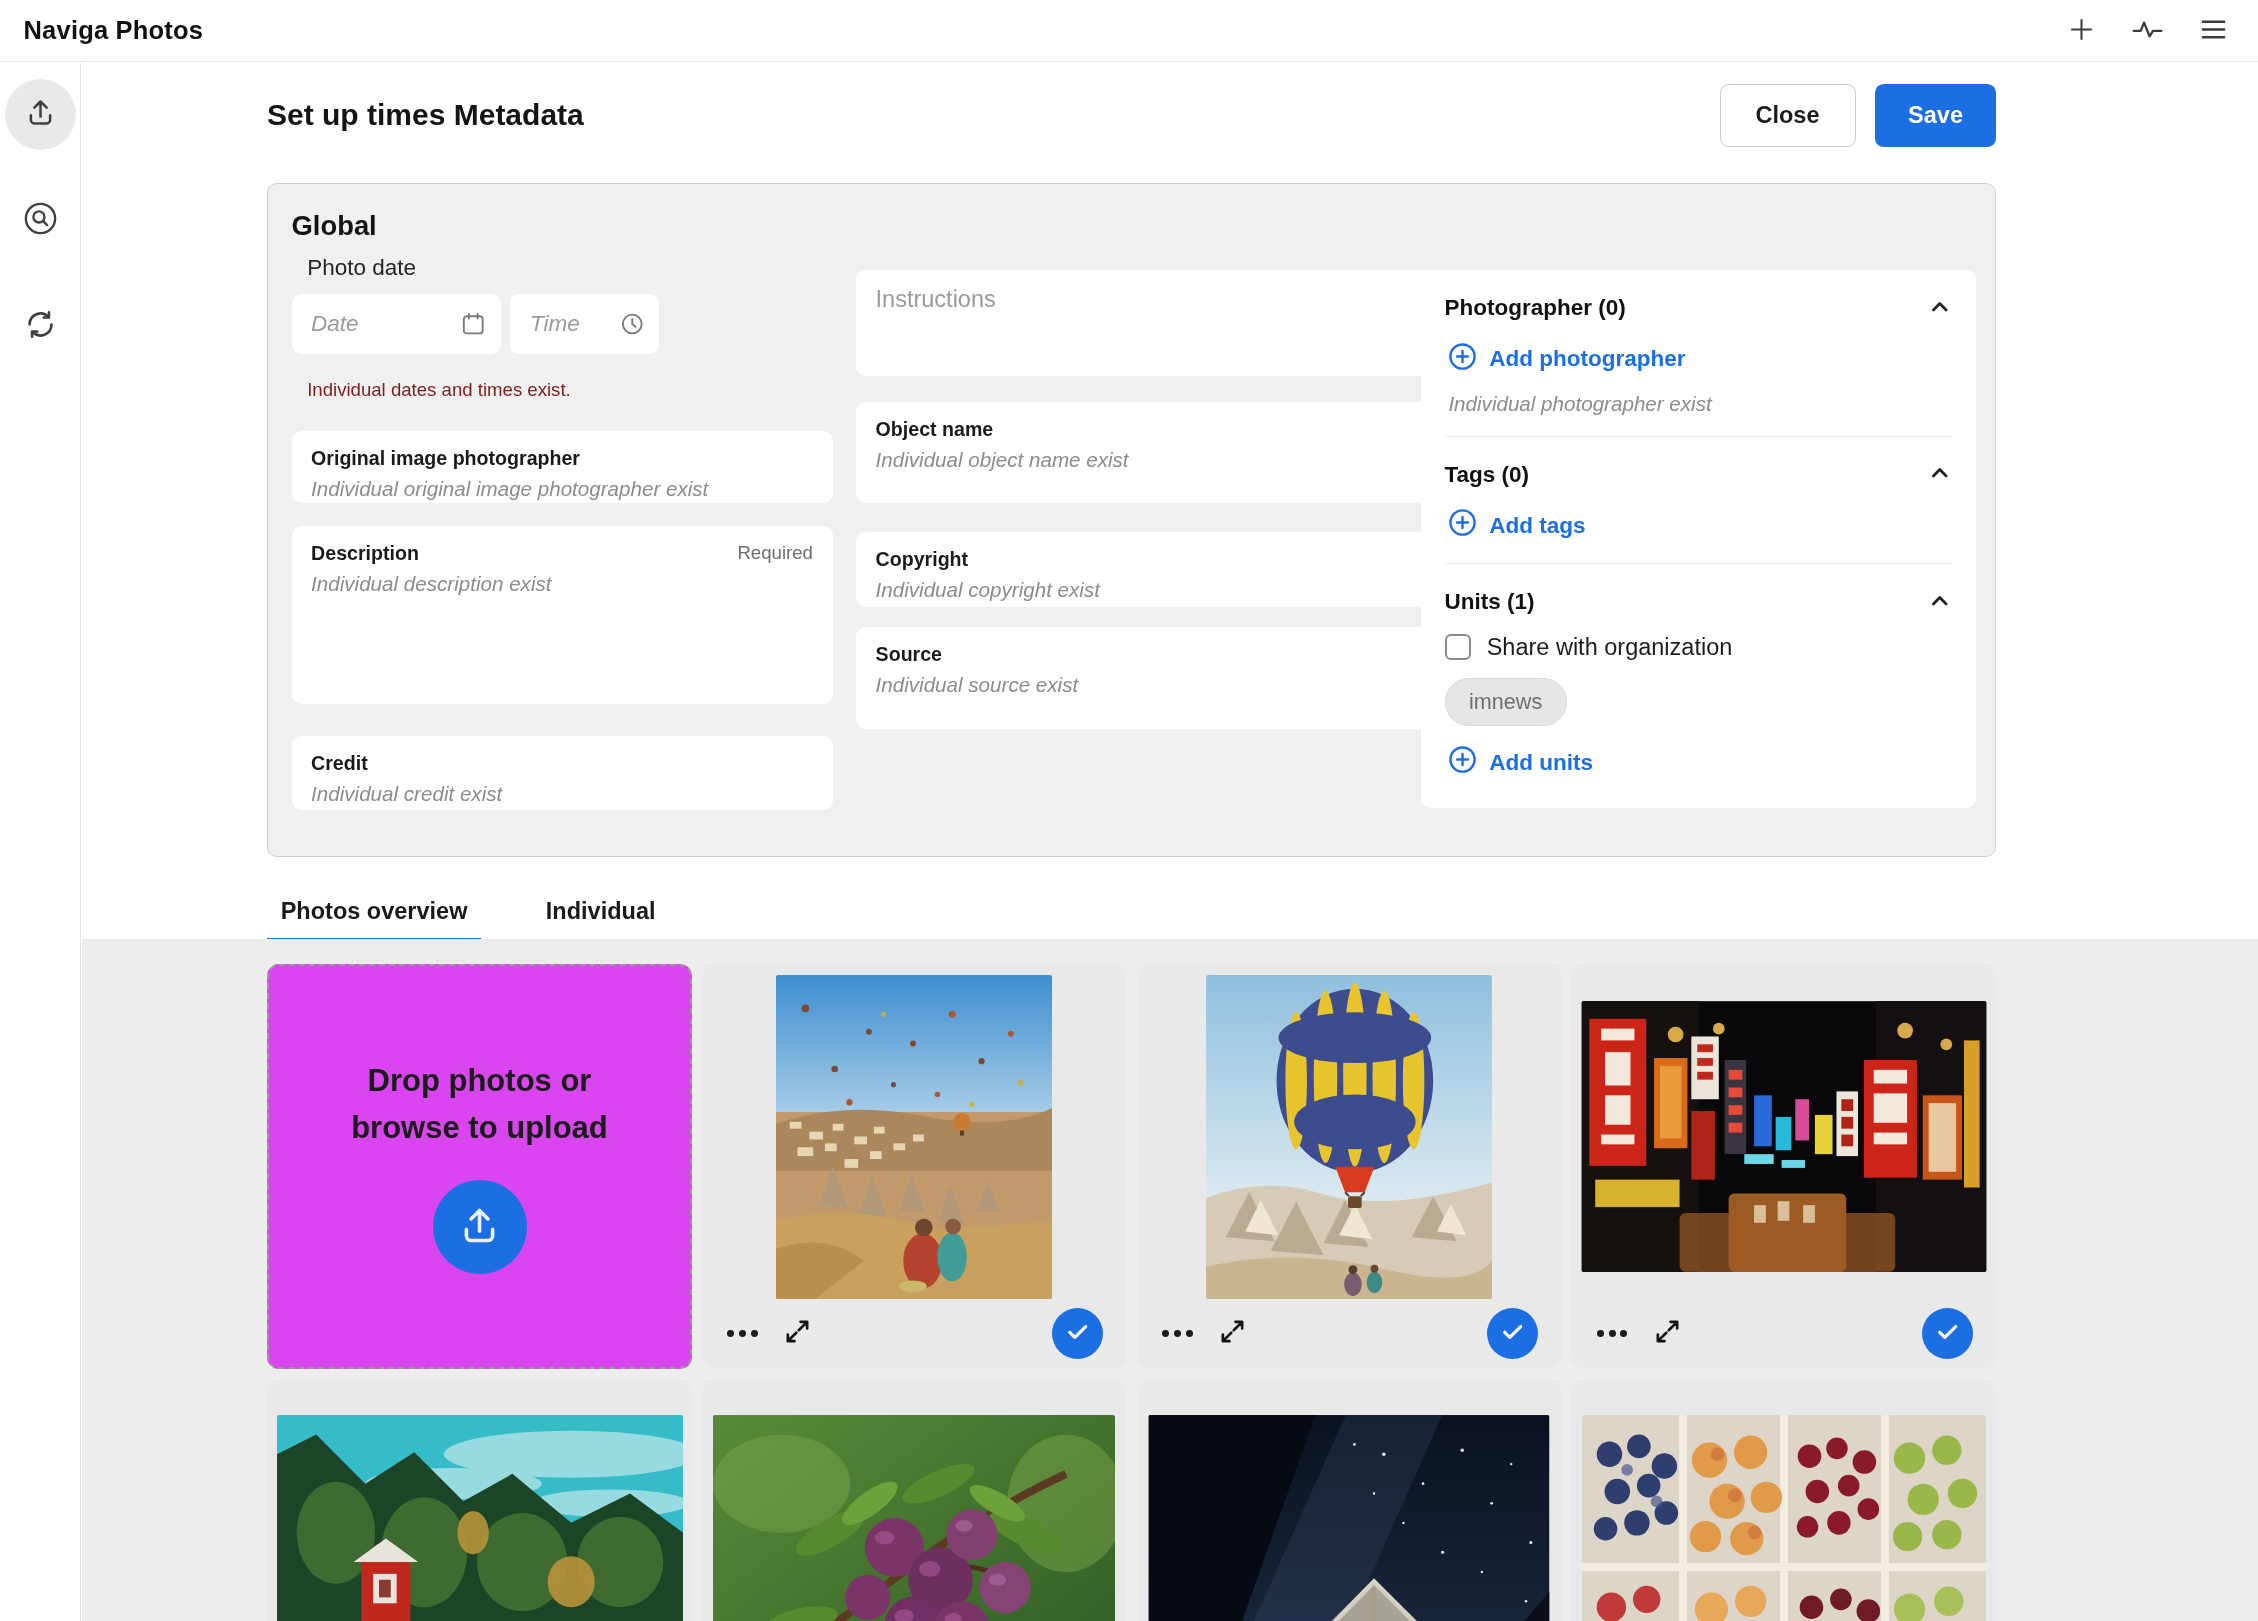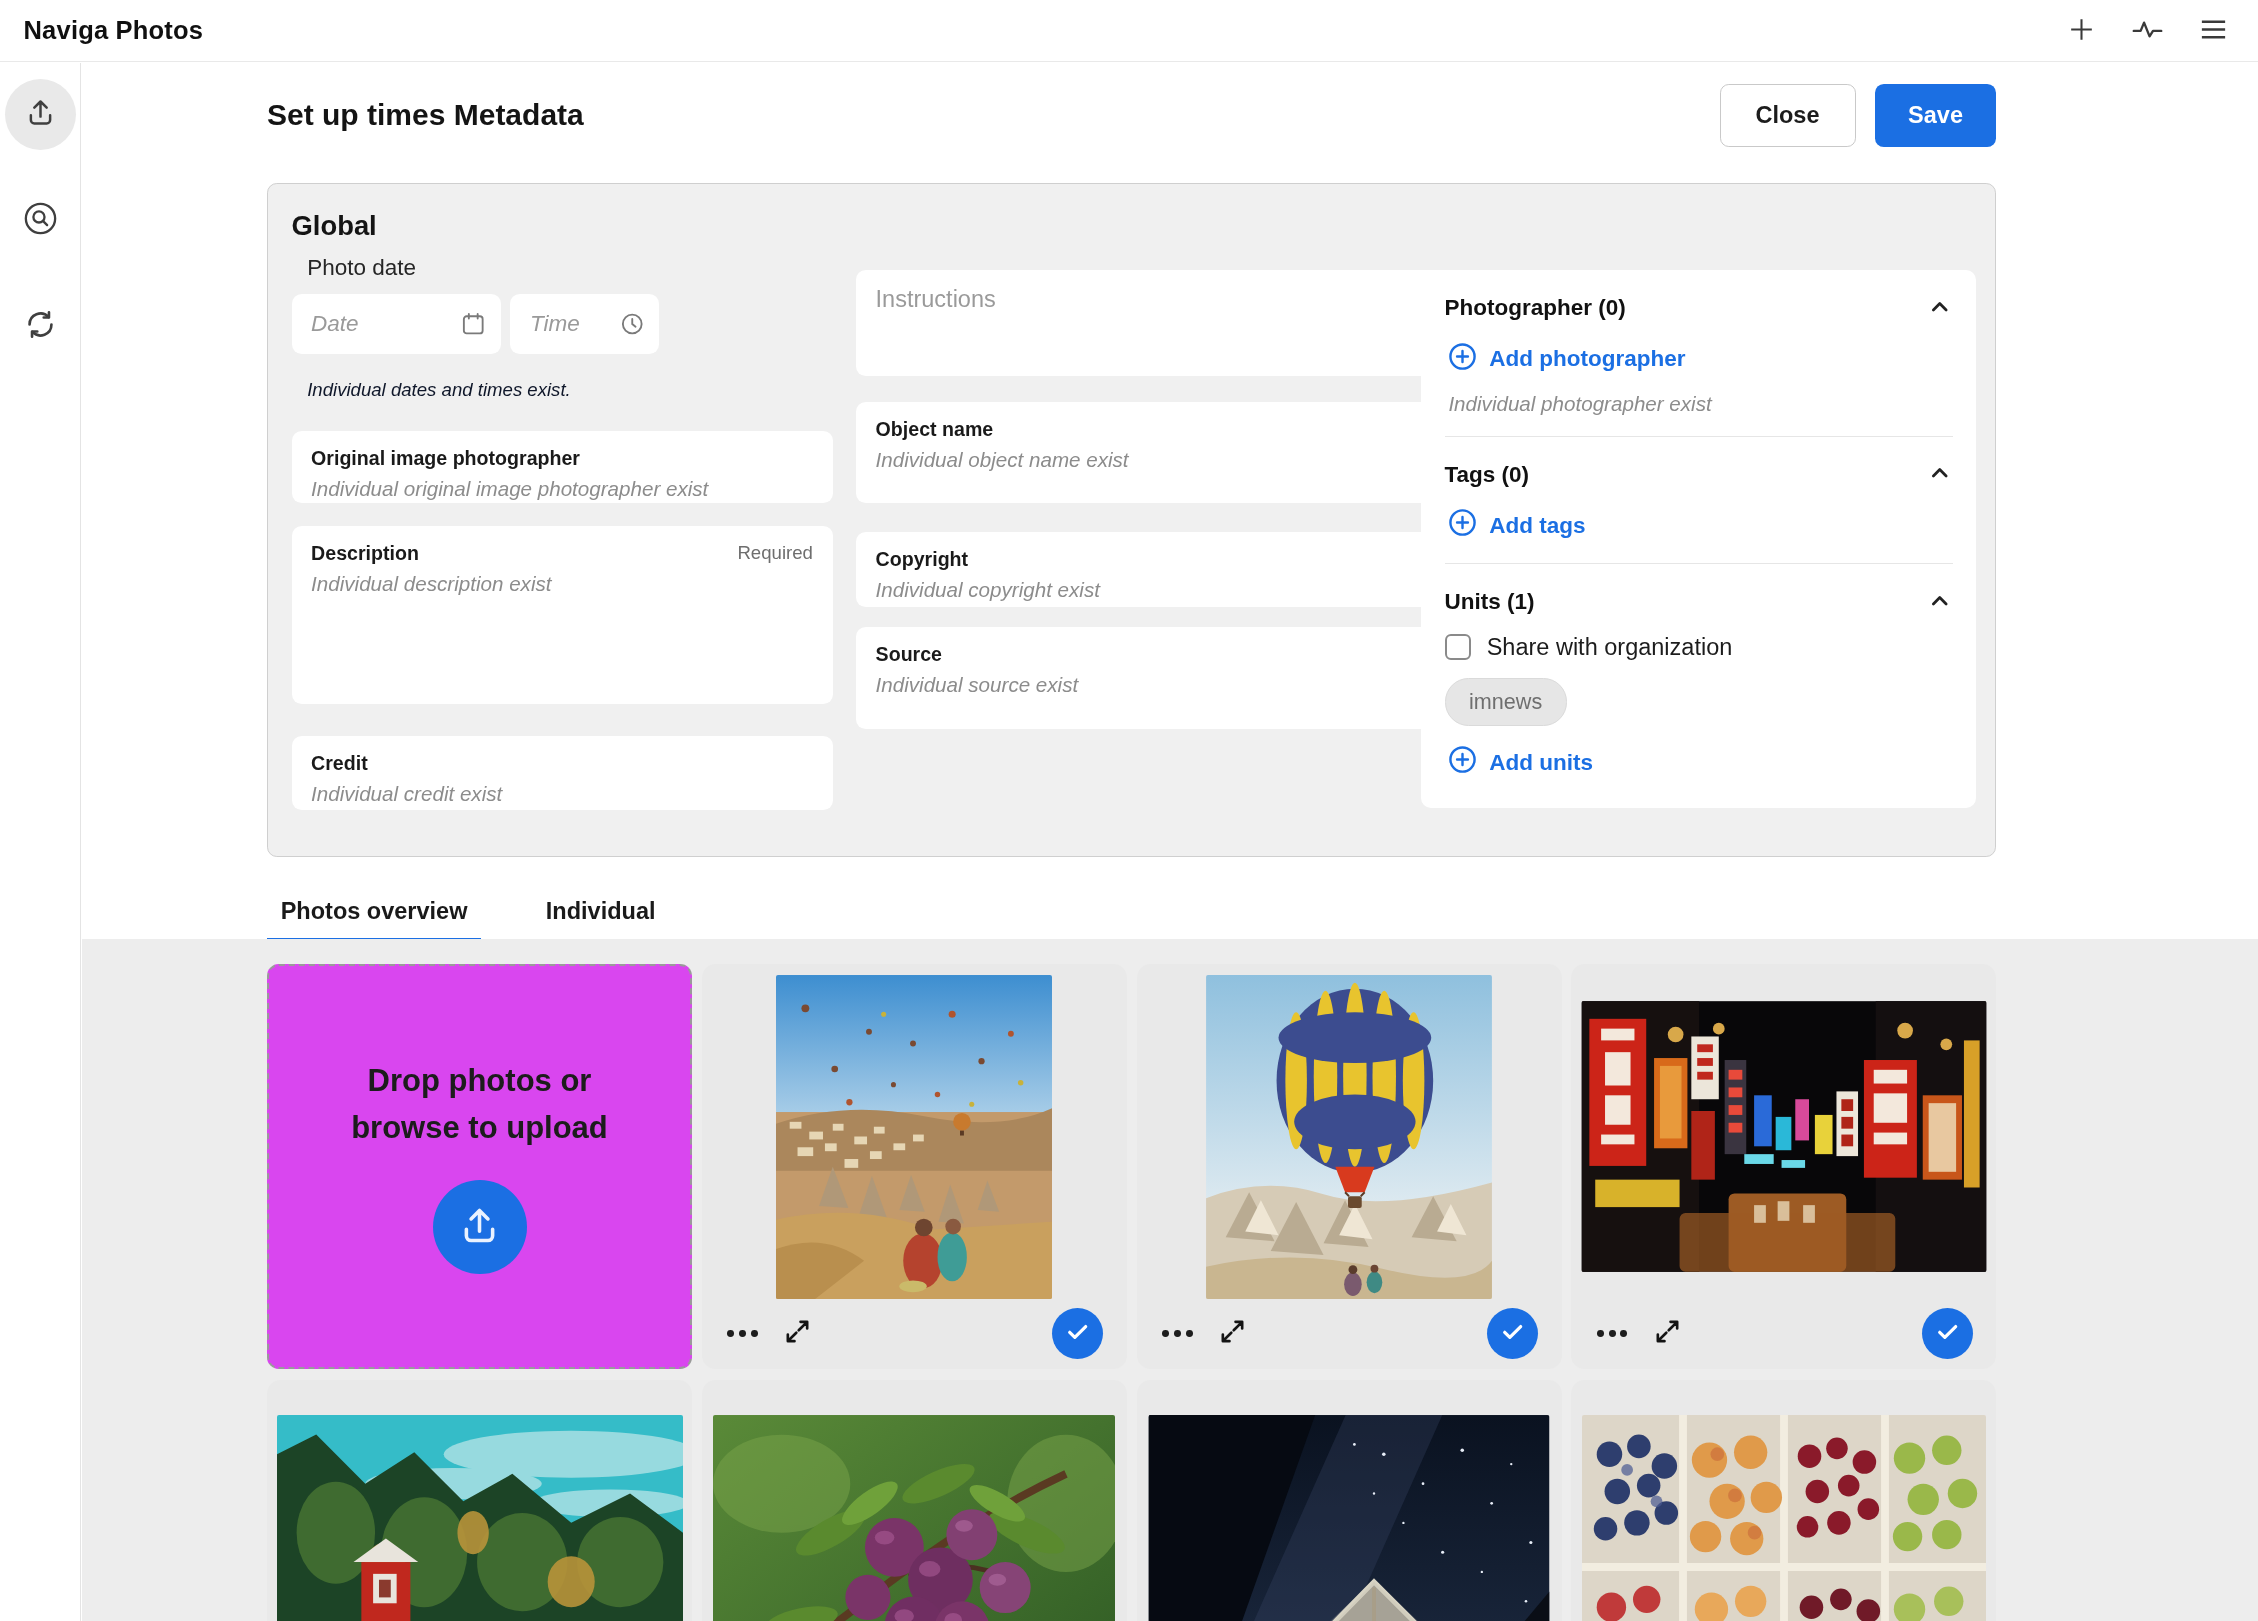--- a/index.html
+++ b/index.html
@@ -47,21 +47,21 @@
 
   .photo-date-label { position:absolute; left:15.7px; top:71px; font-size:22.5px; color:#262626; }
   .date-row { position:absolute; left:0; top:110px; display:flex; gap:9.8px; }
   .input-box { position:relative; background:#fff; border-radius:9.8px; height:60px; display:flex; align-items:center; }
   .input-box input { border:none; outline:none; background:transparent; font-size:22.5px; color:#333;
                      font-family:"Liberation Sans", sans-serif; width:100%; padding:0 51px 0 19.6px;font-style:italic; }
   .input-box input::placeholder { color:#9a9a9a; }
   .input-box .trail-icon { position:absolute; right:13.7px; top:50%; transform:translateY(-50%); color:#7a7a7a; display:flex; }
   .date-box { width:209px; }
   .time-box { width:149px; }
-  .hint { position:absolute; left:15.7px; top:195px; font-size:18.6px; font-style:italic; color:#0f172a; }
+  .hint { position:absolute; left:15.7px; top:195px; font-size:18.6px; color:#7f1d1d; }
 
   .field-card { position:absolute; left:0; width:541px; background:#fff; border-radius:9.8px;
                 padding:15.7px 19.6px; cursor:text; }
   .field-label { font-size:19.6px; font-weight:bold; color:#1a1a1a; margin-bottom:6.9px; }
   .field-placeholder { font-size:20.6px; font-style:italic; color:#8c8c8c; }
   .field-label-row { display:flex; align-items:flex-start; }
   .required-tag { margin-left:auto; font-size:18.6px; color:#6e6e6e; font-weight:normal; }
 
   .card-orig   { top:247px; height:72px; }
   .card-desc   { top:342px; height:178px; }

